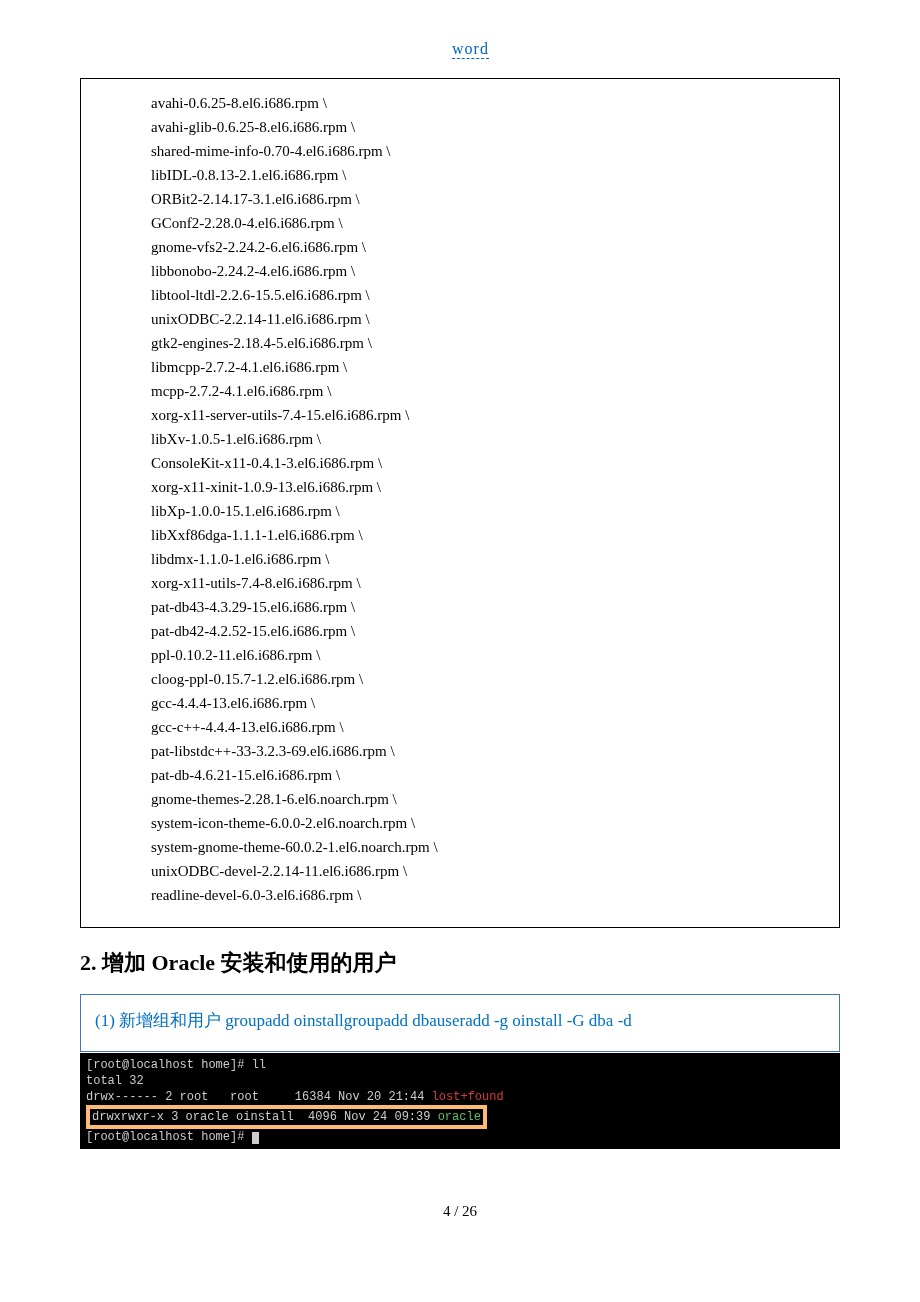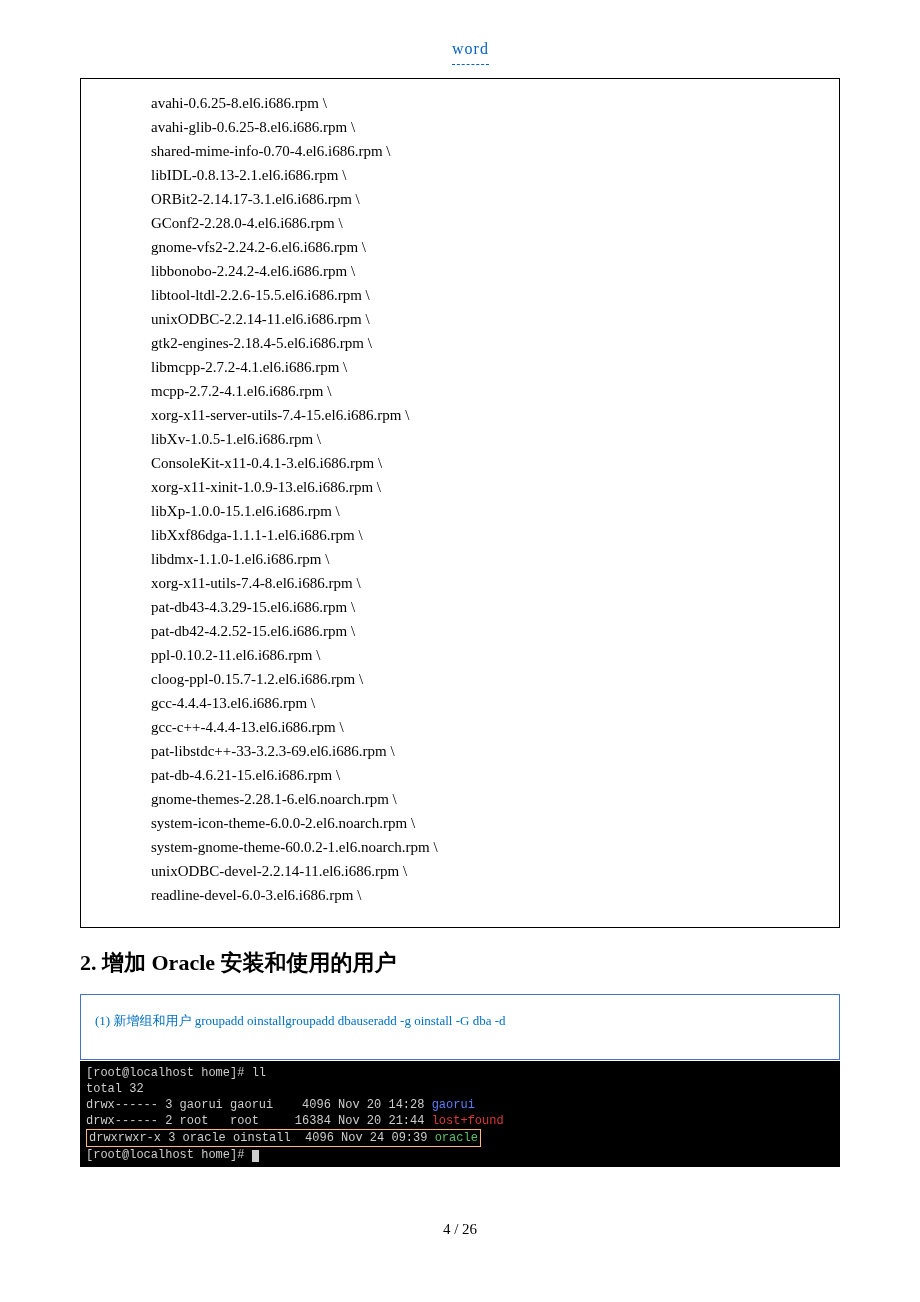--- a/index.html
+++ b/index.html
@@ -13,21 +13,21 @@
     padding: 40px 80px 60px 80px;
   }
   .header-link {
     text-align: center;
     margin-bottom: 20px;
   }
   .header-link span {
     color: #0563c1;
     font-size: 16px;
     border-bottom: 1px dashed #0563c1;
-    padding-bottom: 7px;
+    padding-bottom: 1px;
     letter-spacing: 1px;
     margin-left: 21px;
   }
   .package-box {
     border: 1px solid #000;
     padding: 12px 4px 20px 70px;
     margin-bottom: 20px;
   }
   .pkg-line {
     font-family: "Times New Roman", serif;
@@ -37,22 +37,22 @@
     white-space: nowrap;
   }
   .section-heading {
     font-family: "SimSun", "宋体", serif;
     font-size: 22px;
     font-weight: bold;
     margin: 14px 0 16px 0;
   }
   .cmd-box {
     border: 1px solid #4472c4;
-    padding: 12px 14px 24px 14px;
-    font-size: 13px;
+    padding: 12px 14px 16px 14px;
+    font-size: 17px;
     line-height: 28px;
   }
   .cmd-num {
     color: #0070c0;
   }
   .cmd-text {
     color: #0070c0;
     font-family: "SimSun", "宋体", serif;
   }
   .cmd-text2 {
@@ -65,21 +65,21 @@
     font-size: 12px;
     line-height: 16px;
     padding: 4px 6px 4px 6px;
     margin-top: 1px;
   }
   .term-line { white-space: pre; }
   .t-dir-blue { color: #5d7cf7; }
   .t-dir-red { color: #d63a3a; }
   .t-dir-green { color: #5BC069; }
   .t-highlight {
-    border: 1px solid #fdba74;
+    border: 4px solid #fdba74;
     display: inline-block;
     padding: 0 2px;
   }
   .t-cursor {
     display: inline-block;
     width: 7px;
     height: 12px;
     background: #ccc;
     vertical-align: text-bottom;
   }
@@ -139,20 +139,19 @@
 
   <div class="section-heading">2. 增加 Oracle 安装和使用的用户</div>
 
   <div class="cmd-box">
     <span class="cmd-num">(1)</span><span class="cmd-text"> 新增组和用户 </span><span class="cmd-text2">groupadd oinstallgroupadd dbauseradd -g oinstall -G dba -d</span>
   </div>
 
   <div class="terminal">
     <div class="term-line">[root@localhost home]# ll</div>
     <div class="term-line">total 32</div>
-    <div class="term-line"><span>drwx------ 3 gaorui gaorui    4096 Nov 20 14:28 </span><span class="t-dir-blue">gaorui</span></div>
     <div class="term-line"><span>drwx------ 2 root   root     16384 Nov 20 21:44 </span><span class="t-dir-red">lost+found</span></div>
     <div class="term-line t-highlight"><span>drwxrwxr-x 3 oracle oinstall  4096 Nov 24 09:39 </span><span class="t-dir-green">oracle</span></div>
     <div class="term-line"><span>[root@localhost home]# </span><span class="t-cursor"></span></div>
   </div>
 
   <div class="page-footer">4  /  26</div>
 </div>
 
 </body></html>

